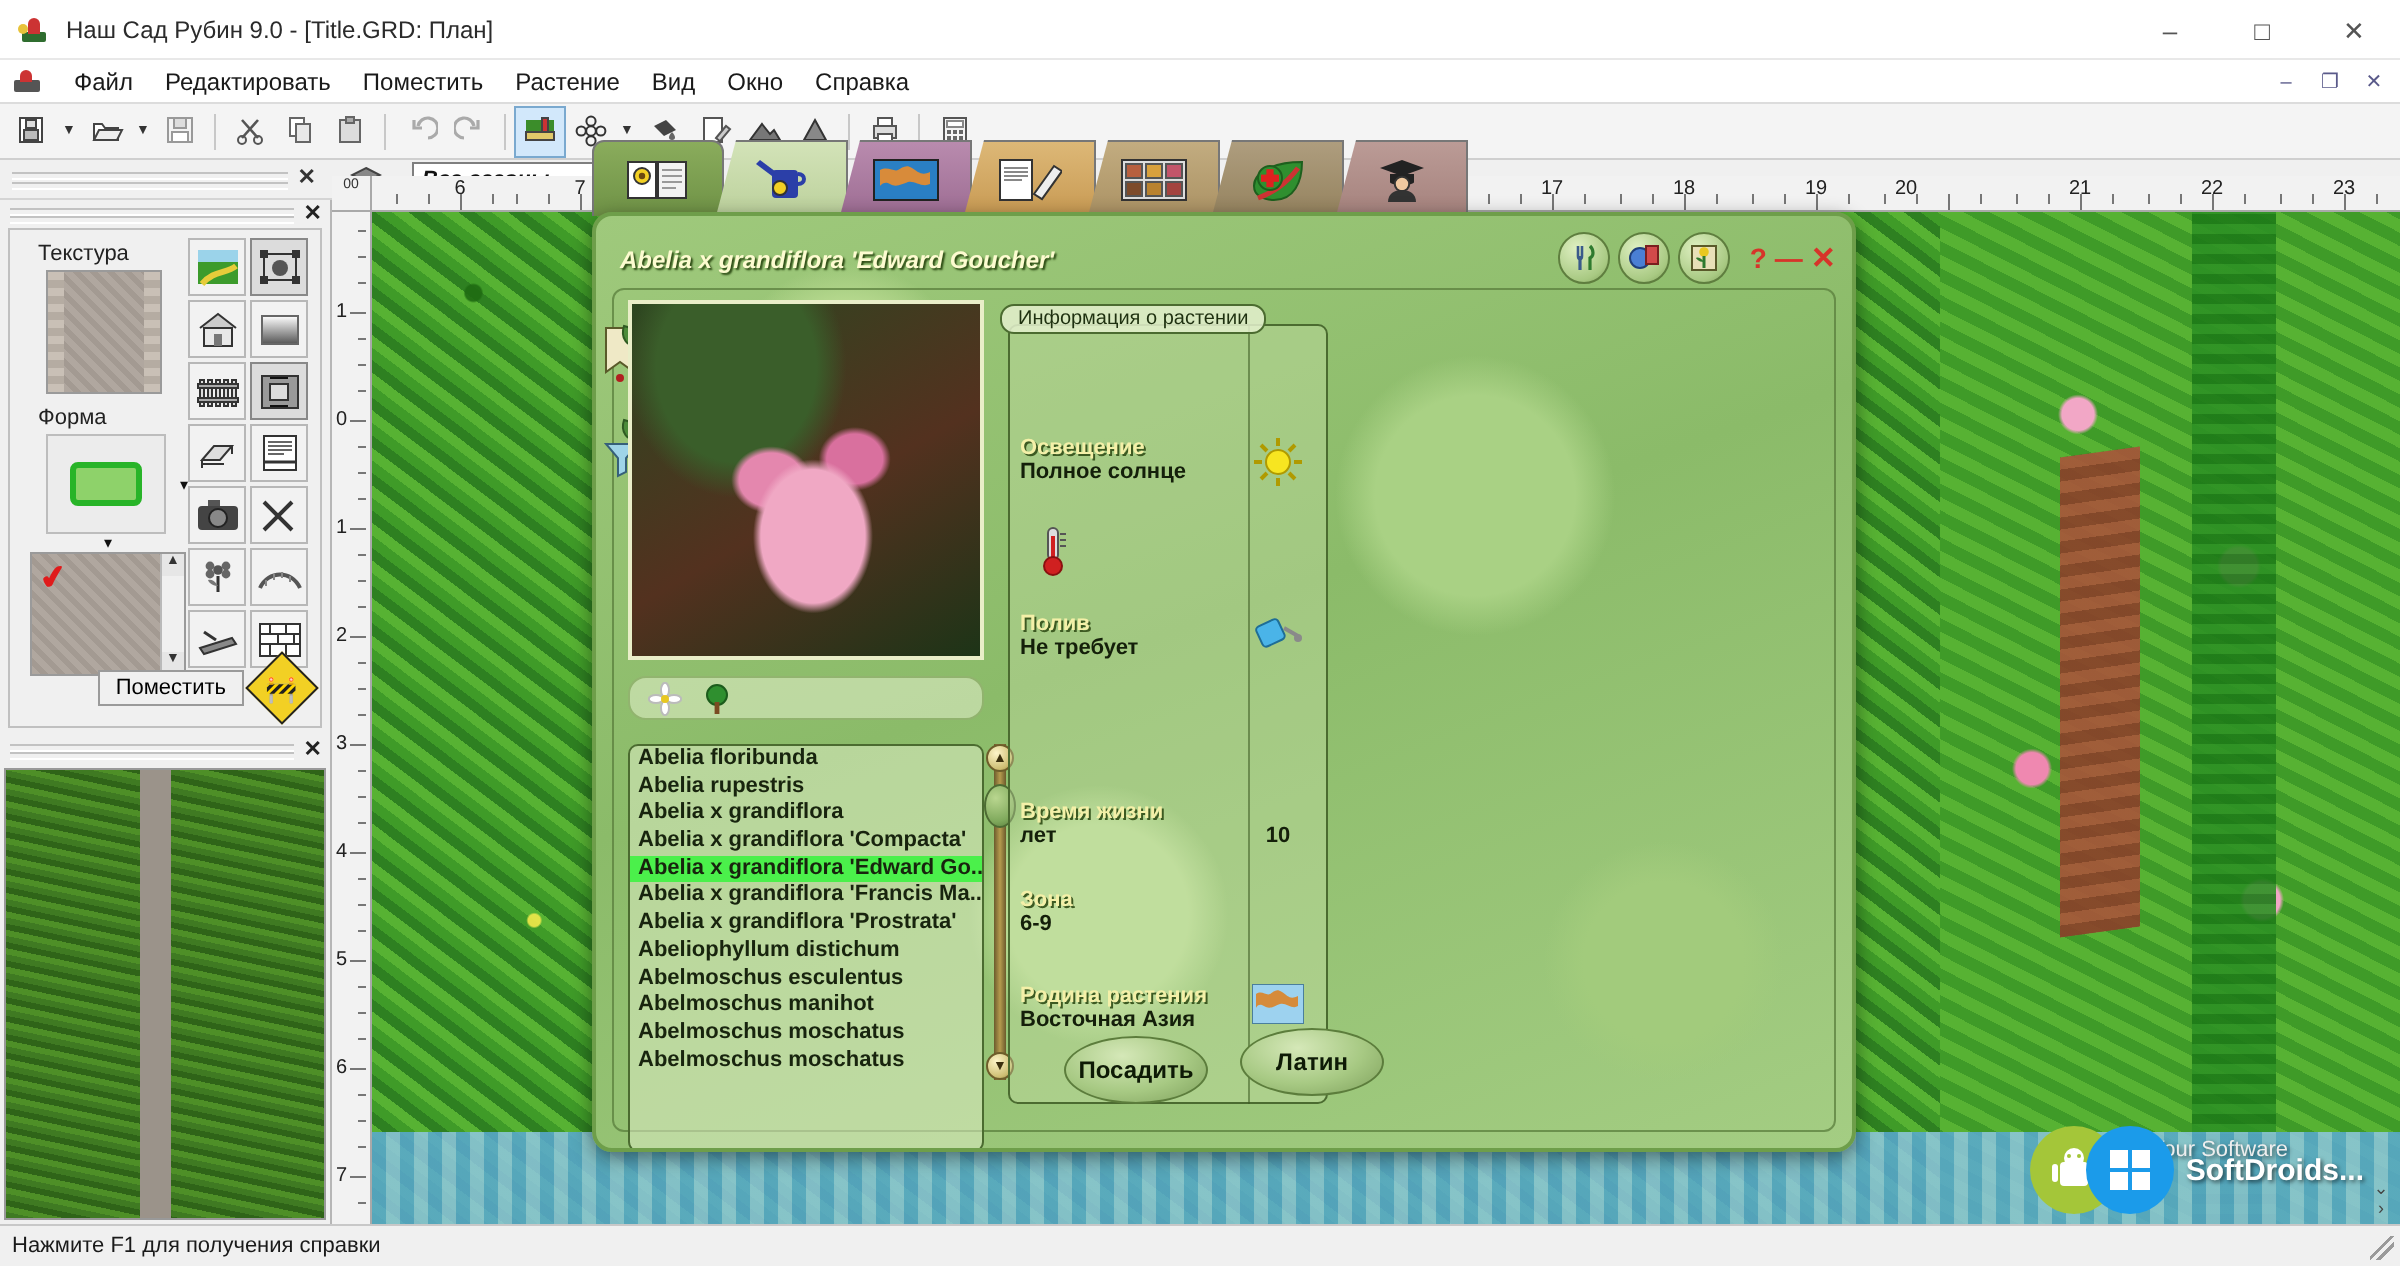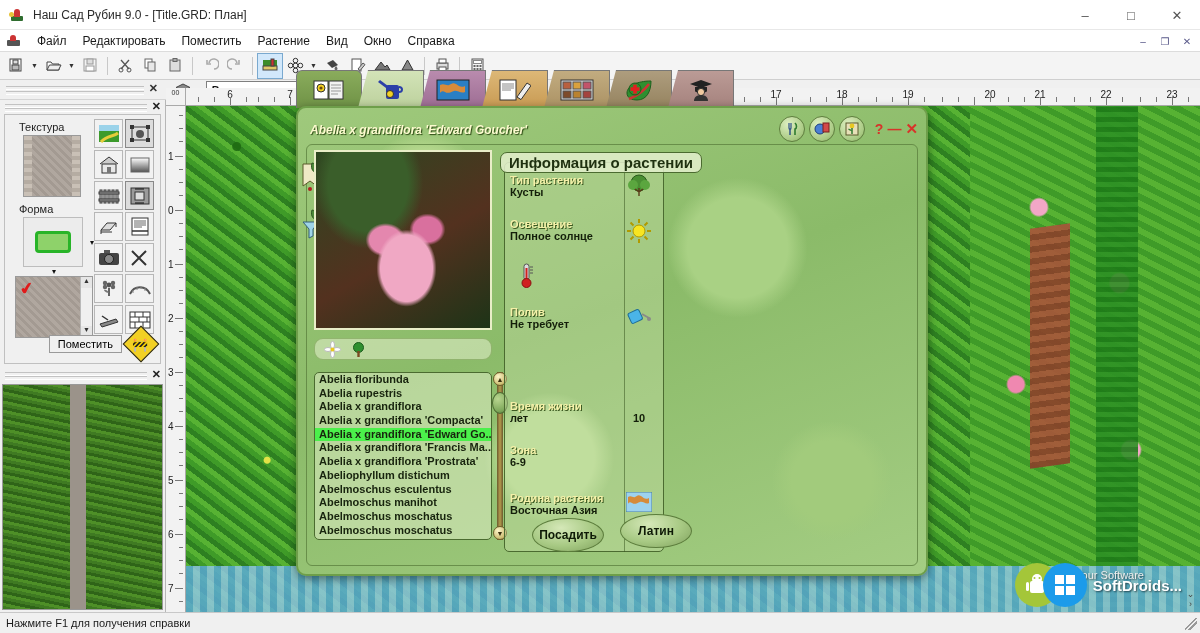--- a/index.html
+++ b/index.html
@@ -229,41 +229,41 @@
       linear-gradient(150deg,#2c4720,#53311f 55%,#1d3417);
   }
   .side-icons { position:absolute; left:0px; top:48px; width:26px; }
   .side-ico { width:26px;height:46px; display:flex;align-items:center;justify-content:center;}
 
   .filterbar { position:absolute; left:16px; top:230px; width:178px; height:22px;
     border-radius:9px; background:rgba(230,240,205,.55);
     border:1px solid rgba(110,150,70,.55); display:flex; align-items:center; gap:8px; padding-left:8px;}
   .fbi { width:18px;height:18px;display:flex;align-items:center;justify-content:center;}
 
-  .plantlist { position:absolute; left:16px; top:264px; width:178px; height:168px;
+  .plantlist { position:absolute; left:16px; top:264px; width:178px; height:204px;
     background:rgba(222,236,196,.55); border:1px solid #4b6b30; border-radius:5px;
     overflow:hidden; }
   .pl-item { font-size:11px; font-weight:bold; color:#18240e; padding:0 4px;
     height:13.7px; line-height:13.7px; white-space:nowrap; }
   .pl-item.sel { background:#4bf04b; }
   .pl-scroll { position:absolute; right:0px; top:0; width:16px; height:168px; }
   .pl-track { position:absolute; left:5px; top:0; width:6px; height:100%;
     background:linear-gradient(90deg,#6b5a2c,#b59b4e,#6b5a2c); }
   .pl-arrow { position:absolute; left:1px; width:14px; height:14px; border-radius:50%;
     background:radial-gradient(circle at 35% 30%,#fdf5c8,#cdbd72 70%,#8a7a38);
     border:1px solid #6d5d2a; font-size:7px; text-align:center; line-height:13px; color:#3a2f0e;}
   .pl-thumb { position:absolute; left:0px; top:20px; width:16px; height:22px; border-radius:50%;
     background:radial-gradient(circle at 35% 30%,#b9d68f,#7fa95c 70%,#5b7f3d);
     border:1px solid #4d6b33;}
 
   .info-panel { position:absolute; left:206px; top:54px; width:160px; height:390px;
     background:rgba(205,226,176,.35); border:1px solid #4b6b30; border-radius:5px; }
   .info-legend { position:absolute; left:202px; top:44px; padding:1px 8px;
     background:rgba(228,240,206,.85); border:1px solid #4b6b30; border-radius:7px;
-    font-size:15px; font-weight:bold; color:#1f3110;text-align:center; }
+    font-size:10px; font-weight:normal; color:#1f3110;text-align:center; }
   .info-col-sep { position:absolute; left:326px; top:54px; width:1px; height:390px;
     background:rgba(60,90,35,.55); }
   .inf-row { position:absolute; left:212px; width:150px; display:flex; }
   .inf-txt { width:112px; }
   .inf-k { font-size:11px; font-weight:bold; color:#f4f0a8; text-shadow:1px 1px 0 #3d5a22; }
   .inf-v { font-size:11px; font-weight:bold; color:#141f0a; }
   .inf-i { width:34px; display:flex; align-items:flex-start; justify-content:center; }
   .inf-num { font-size:11px; font-weight:bold; color:#141f0a; }
 
   .act-btn { position:absolute; width:72px; height:34px; border-radius:50%/50%;
@@ -647,21 +647,21 @@
     <div class="hr-num" style="left: 656px;">18</div>
     <div class="hr-tick" style="left: 624px; height: 5px;"></div>
     <div class="hr-tick" style="left: 640px; height: 5px;"></div>
     <div class="hr-tick" style="left: 656px; height: 8px;"></div>
     <div class="hr-tick" style="left: 672px; height: 5px;"></div>
     <div class="hr-num" style="left: 722px;">19</div>
     <div class="hr-tick" style="left: 690px; height: 5px;"></div>
     <div class="hr-tick" style="left: 706px; height: 5px;"></div>
     <div class="hr-tick" style="left: 722px; height: 8px;"></div>
     <div class="hr-tick" style="left: 738px; height: 5px;"></div>
-    <div class="hr-num" style="left: 804px;">20</div>
+    <div class="hr-num" style="left: 767px;">20</div>
     <div class="hr-tick" style="left: 756px; height: 5px;"></div>
     <div class="hr-tick" style="left: 772px; height: 5px;"></div>
     <div class="hr-tick" style="left: 788px; height: 8px;"></div>
     <div class="hr-tick" style="left: 804px; height: 5px;"></div>
     <div class="hr-num" style="left: 854px;">21</div>
     <div class="hr-tick" style="left: 822px; height: 5px;"></div>
     <div class="hr-tick" style="left: 838px; height: 5px;"></div>
     <div class="hr-tick" style="left: 854px; height: 8px;"></div>
     <div class="hr-tick" style="left: 870px; height: 5px;"></div>
     <div class="hr-num" style="left: 920px;">22</div>
@@ -914,34 +914,20 @@
     <div class="pl-track"></div>
     <div class="pl-arrow" style="top:0">▲</div>
     <div class="pl-thumb"></div>
     <div class="pl-arrow" style="top:154px">▼</div>
   </div>
 
   <div class="info-panel"></div>
   <div class="info-col-sep"></div>
   <div class="info-legend">Информация о растении</div>
 
-  <div class="inf-row" style="top:66px">
-    <div class="inf-txt">
-      <div class="inf-k">Тип растения</div>
-      <div class="inf-v">Кусты</div>
-    </div>
-    <div class="inf-i">
-      <svg width="26" height="24" viewBox="0 0 26 24">
-          <circle cx="13" cy="9" r="8" fill="#4a8f33" stroke="#2a5a1c"></circle>
-          <circle cx="7" cy="11" r="5" fill="#5ba63f"></circle>
-          <circle cx="19" cy="11" r="5" fill="#5ba63f"></circle>
-          <path d="M13 14v8M13 18l-4-3M13 18l4-3" stroke="#5a3a18" stroke-width="1.4" fill="none"></path>
-        </svg>
-    </div>
-  </div>
 
   <div class="inf-row" style="top:110px">
     <div class="inf-txt">
       <div class="inf-k">Освещение</div>
       <div class="inf-v">Полное солнце</div>
     </div>
     <div class="inf-i">
       <svg width="26" height="26" viewBox="0 0 26 26">
           <circle cx="13" cy="13" r="6" fill="#f7e521" stroke="#b09a00"></circle>
           <g stroke="#b09a00" stroke-width="2">

